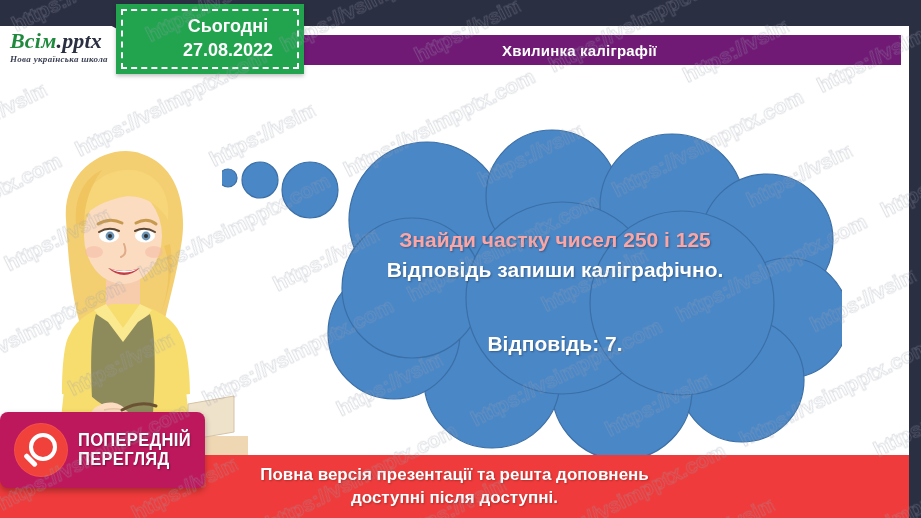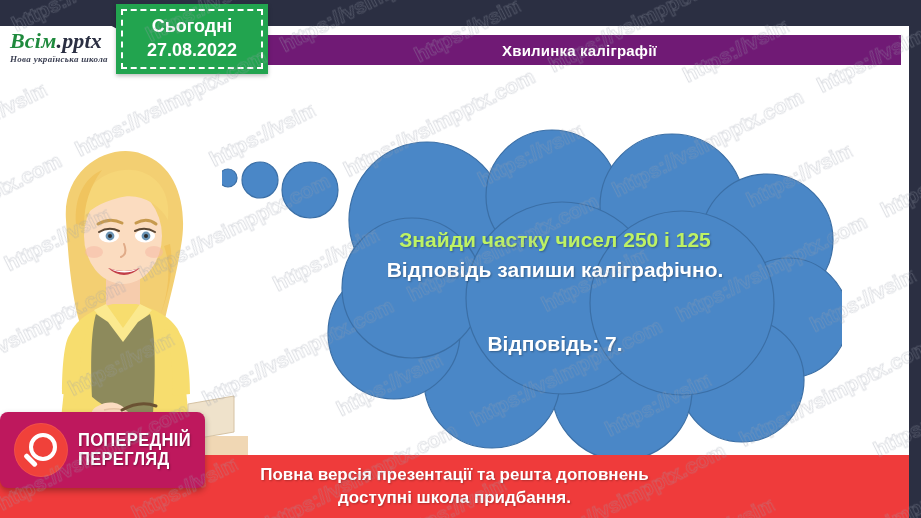--- a/index.html
+++ b/index.html
@@ -22,38 +22,38 @@
   .logo{position:absolute;left:10px;top:30px;z-index:8;}
   .logo .l1{font-family:"Liberation Serif",serif;font-style:italic;font-weight:bold;font-size:22px;
             color:#1f8a3d;letter-spacing:.2px;line-height:1;}
   .logo .l1 .dark{color:#2b2f42;}
   .logo .l2{font-family:"Liberation Serif",serif;font-style:italic;font-weight:bold;font-size:9px;
             color:#3b3f52;margin-top:2px;letter-spacing:.3px;}
 
   
   .today{position:absolute;left:116px;top:4px;width:152px;height:70px;background:#22a44f;z-index:9;
          display:flex;flex-direction:column;align-items:center;justify-content:center;
-         box-shadow:0 2px 4px rgba(0,0,0,.25);}
+         box-shadow:0 2px 4px rgba(0,0,0,.25);padding-left:36px;}
   .today:after{content:"";position:absolute;left:5px;top:5px;right:5px;bottom:5px;
                border:2px dashed #ffffff;pointer-events:none;}
   .today div{color:#fff;font-size:18px;font-weight:bold;line-height:1.32;z-index:2;}
 
   
   .hdrbar{position:absolute;left:258px;top:35px;width:643px;height:30px;background:#701a75;z-index:8;
           display:flex;align-items:center;justify-content:center;}
   .hdrbar span{color:#fff;font-size:15px;font-weight:bold;letter-spacing:.2px;}
 
   
   .bubble{position:absolute;left:222px;top:128px;width:620px;height:330px;z-index:3;}
   .bubble svg{display:block;width:100%;height:100%;}
 
   
   .btext{position:absolute;left:300px;top:225px;width:510px;text-align:center;z-index:4;}
   .btext .ln{font-size:21px;font-weight:bold;line-height:1.42;text-shadow:1px 1px 2px rgba(0,0,0,.30);}
-  .btext .w{color:#bef264;}
+  .btext .w{color:#fca5a5;}
   .btext .y{color:#ffffff;}
   .btext .gap{height:44px;}
 
   
   .teacher{position:absolute;left:18px;top:128px;width:230px;height:330px;z-index:5;}
   .teacher svg{display:block;width:100%;height:100%;}
 
   
   .prev{position:absolute;left:0;top:412px;width:205px;height:76px;background:#be185d;border-radius:8px;
         z-index:12;display:flex;align-items:center;box-shadow:0 3px 6px rgba(0,0,0,.3);}
@@ -196,21 +196,21 @@
       <div class="handle"></div>
     </div>
     <div class="ptxt">
       <div>ПОПЕРЕДНІЙ</div>
       <div>ПЕРЕГЛЯД</div>
     </div>
   </div>
 
   <div class="footer">
     <div>Повна версія презентації та решта доповнень</div>
-    <div>доступні школа придбання.</div>
+    <div>доступні після доступні.</div>
   </div>
 
   <div class="wm">
     <svg width="921" height="518" xmlns="http://www.w3.org/2000/svg">
       <defs>
         <pattern id="wmp" width="230" height="140" patternUnits="userSpaceOnUse" patternTransform="rotate(-27)">
           <text class="wmt" x="0" y="36" font-family="Liberation Sans, sans-serif" font-size="21" font-weight="bold" fill="none" stroke="#9aa0ad" stroke-width="1">https://vsimpptx.com</text>
           <text x="115" y="106" font-family="Liberation Sans, sans-serif" font-size="21" font-weight="bold" fill="none" stroke="#9aa0ad" stroke-width="1">https://vsimpptx.com</text>
         </pattern>
       </defs>

